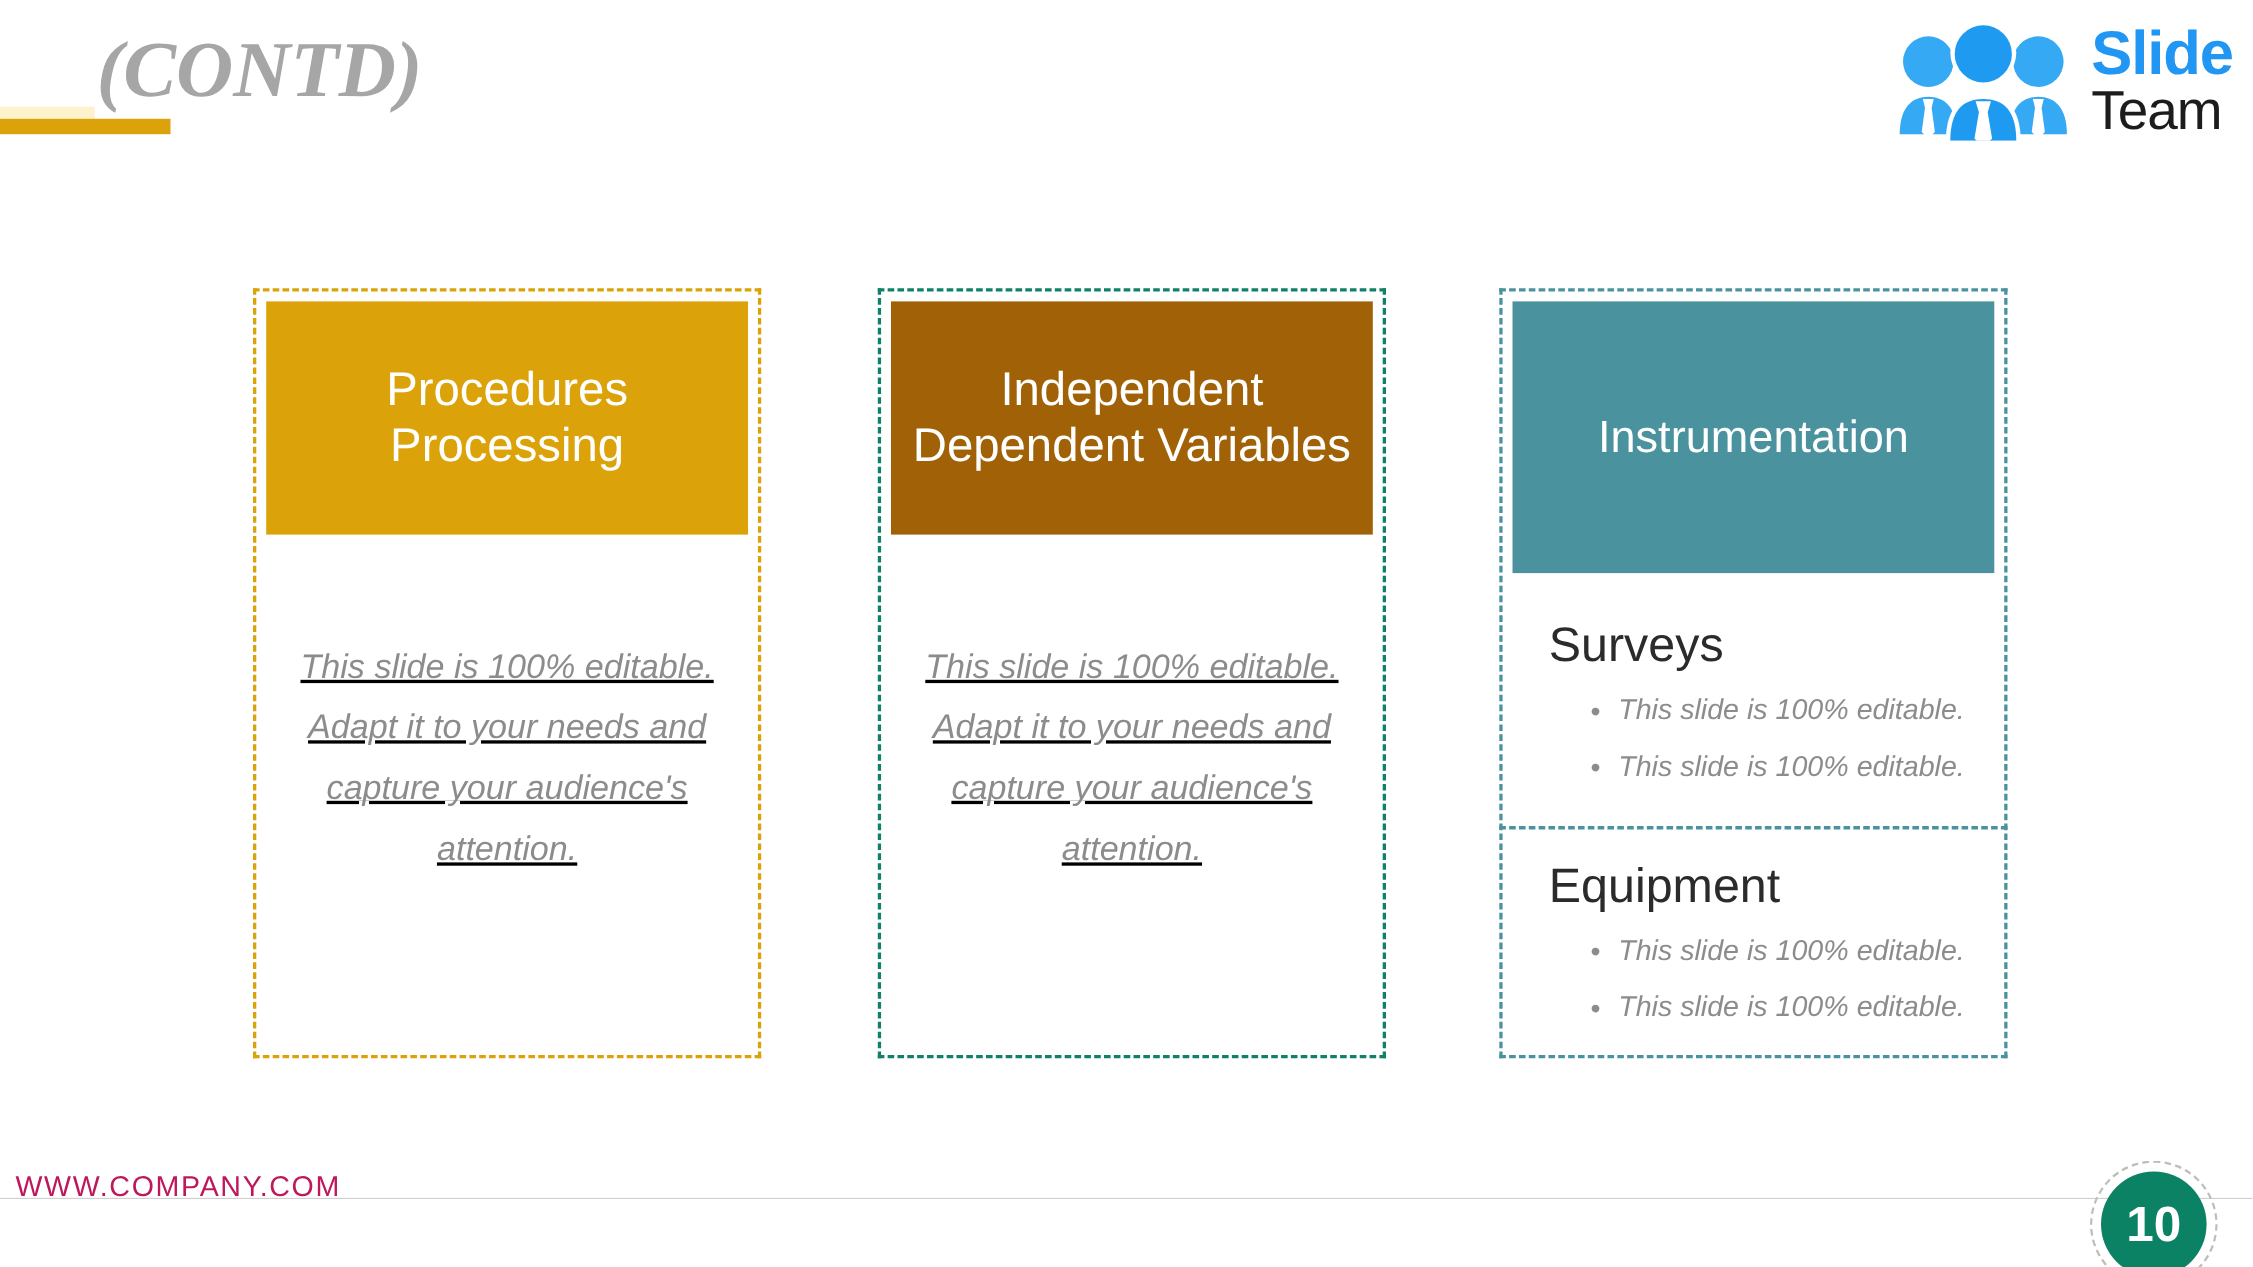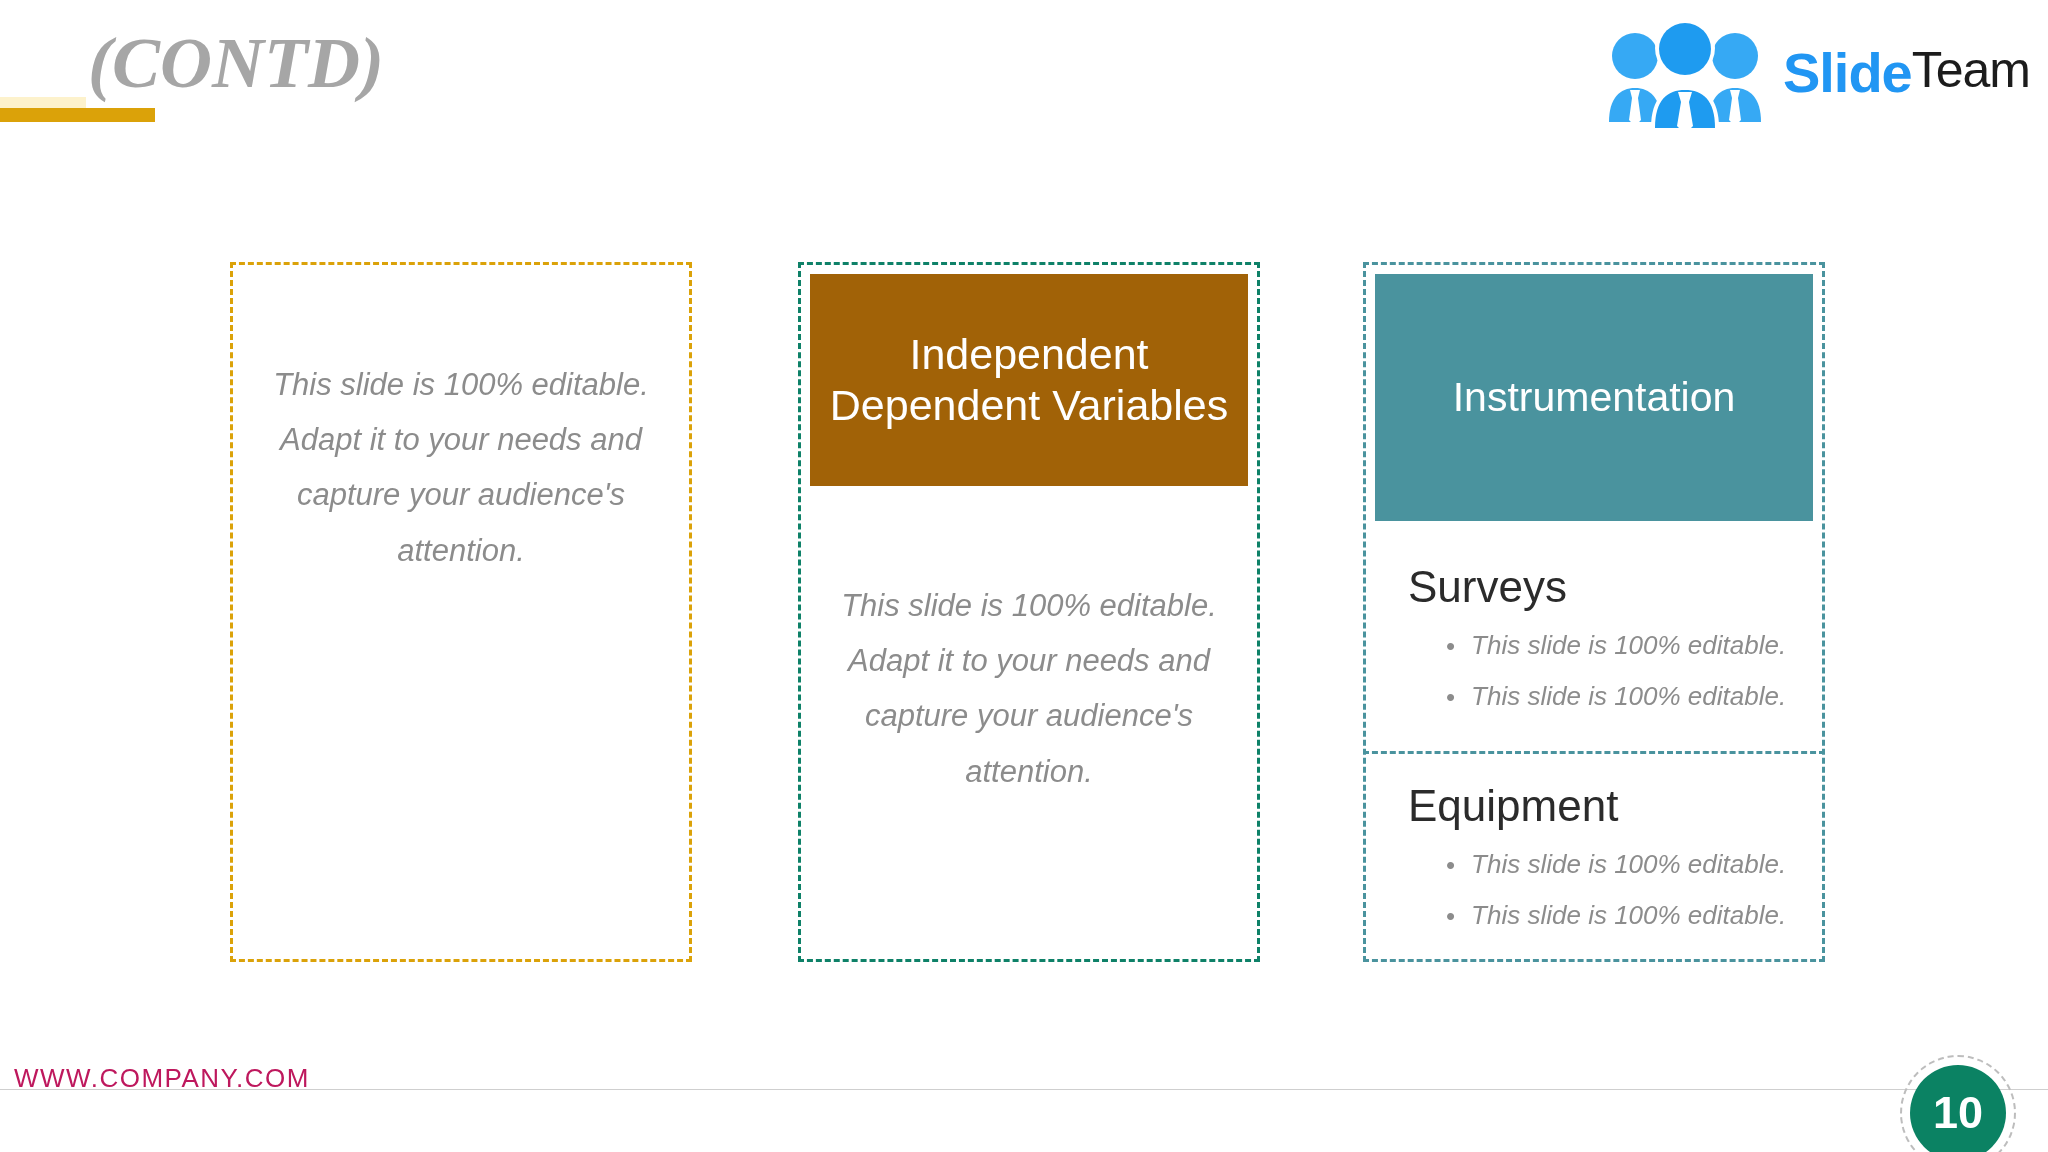--- a/index.html
+++ b/index.html
@@ -50,21 +50,21 @@
   }
 
   
   .logo {
     position:absolute;
     right:18px; top:18px;
     display:flex; align-items:center; gap:14px;
   }
   .logo-mark { width:168px; height:110px; display:block; }
   .logo-text {
-    display:flex; flex-direction:row;
+    display:flex; flex-direction:column;
     line-height:0.98;
   }
   .logo-slide {
     font-size:56px; font-weight:bold; color:#2196F3;
     letter-spacing:-1px;
   }
   .logo-team {
     font-size:50px; font-weight:normal; color:#1c1c1c;
     letter-spacing:-1px;
   }
@@ -100,20 +100,21 @@
     color:#ffffff;
     font-size:43px;
     line-height:1.18;
     font-weight:normal;
   }
   .c3 .card-head-title { font-size:41px; }
 
   .card-body {
     padding:92px 34px 0 34px;
     text-align:center;
+    text-decoration:underline;
   }
   .body-text {
     color:#8c8c8c;
     font-style:italic;
     font-size:31px;
     line-height:1.78;
   }
 
   
   .sec {
@@ -216,20 +217,23 @@
     </svg>
     <div class="logo-text">
       <span class="logo-slide">Slide</span>
       <span class="logo-team">Team</span>
     </div>
   </div>
 
   <div class="cards">
 
     <div class="card c1">
+      <div class="card-head">
+        <span class="card-head-title">Procedures Processing</span>
+      </div>
       <div class="card-body">
         <p class="body-text">This slide is 100% editable. Adapt it to your needs and capture your audience's attention.</p>
       </div>
     </div>
 
     <div class="card c2">
       <div class="card-head">
         <span class="card-head-title">Independent Dependent Variables</span>
       </div>
       <div class="card-body">

